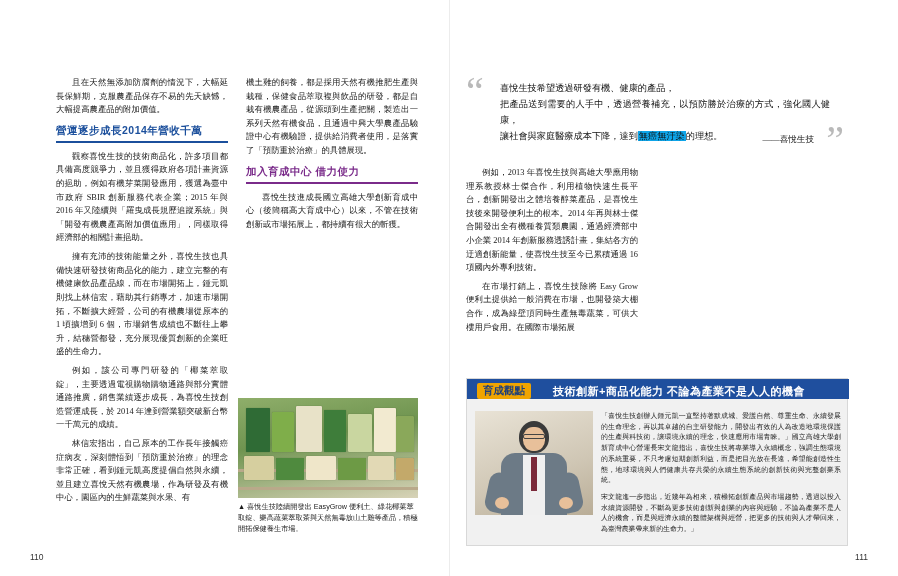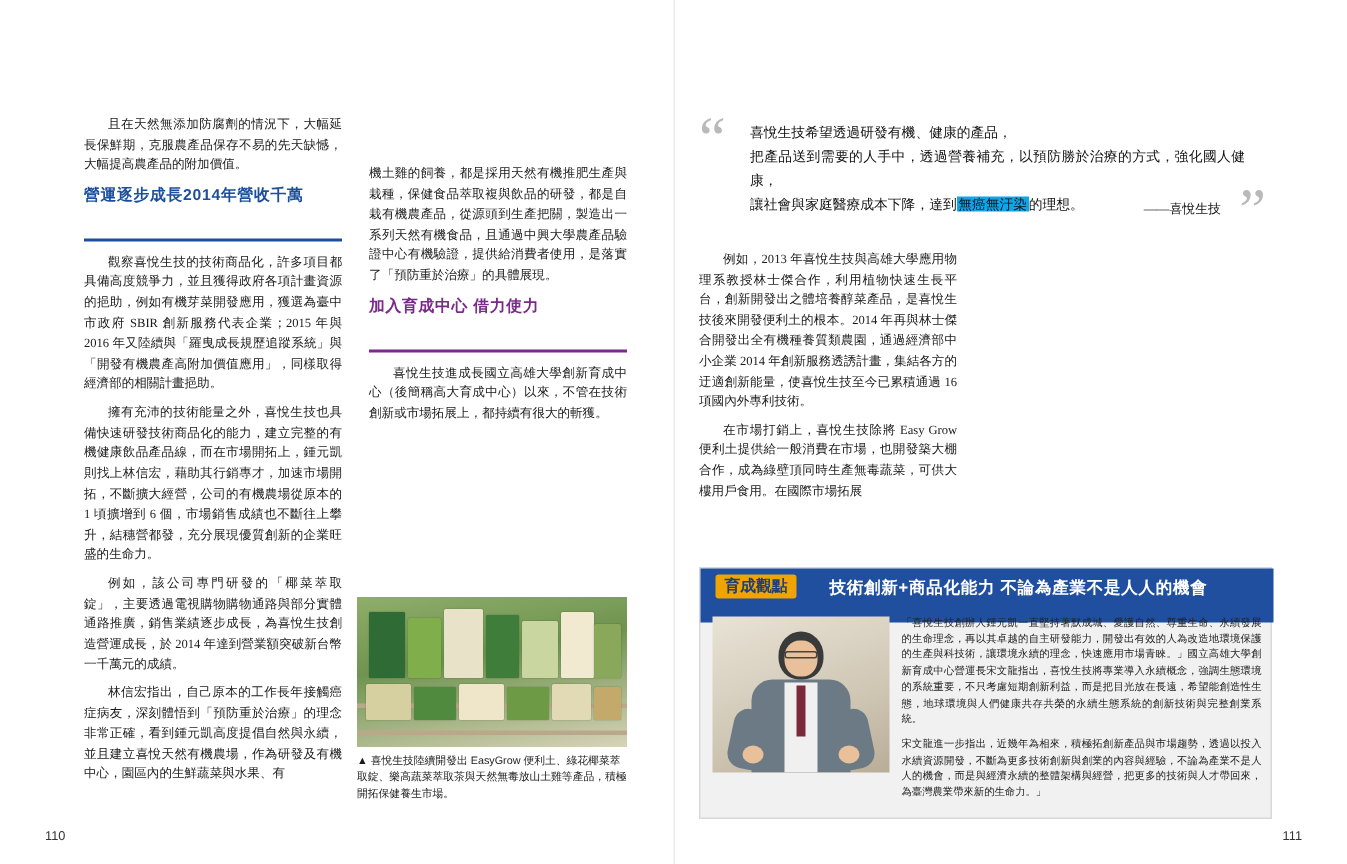--- a/index.html
+++ b/index.html
@@ -52,32 +52,32 @@
 
   
   .col {
     position:absolute;
     font-size:8.4px;
     line-height:1.62;
     text-align:justify;
     color:#1a1a1a;
   }
   .col p { margin:0 0 5px 0; text-indent:16px; }
-  .col p.noind { text-indent:0;margin-top:33px; }
+  .col p.noind { text-indent:0; }
 
   .c1 { left:56px;  top:76px; width:172px; }
   .c2 { left:246px; top:76px; width:172px; }
 
   .sub-head {
     display:block;
     font-size:10.5px; font-weight:bold;
     color:#1b4f9c;
     font-family:"Liberation Sans", sans-serif;
     border-bottom:2px solid #1b4f9c;
-    padding-bottom:20px; margin:4px 0 7px 0;
+    padding-bottom:2px; margin:4px 0 7px 0;
     letter-spacing:.5px;
   }
   .sub-head.purple { color:#7a2b8a; border-bottom-color:#7a2b8a; }
 
   
   .quote-box {
     position:absolute; left:466px; top:78px; width:382px; height:72px;
   }
   .qmark-l {
     position:absolute; left:0; top:-6px;
@@ -122,21 +122,21 @@
     font-size:7.2px; line-height:1.5; color:#1a1a1a;
     font-family:"Liberation Sans", sans-serif;
   }
 
   
   .feature {
     position:absolute; left:466px; top:378px; width:382px; height:168px;
     background:#f1f1f1; border:1px solid #d8d8d8;
   }
   .feature-bar {
-    position:absolute; left:0; top:0; width:382px; height:36px;
+    position:absolute; left:0; top:0; width:382px; height:20px;
     background:#1f4f9e;
   }
   .feature-bar .tag {
     position:absolute; left:10px; top:4px;
     background:#f0a400; color:#1f3f7a;
     font-family:"Liberation Sans", sans-serif;
     font-size:10.5px; font-weight:bold;
     padding:1px 6px; border-radius:2px;
   }
   .feature-bar .ftitle {

